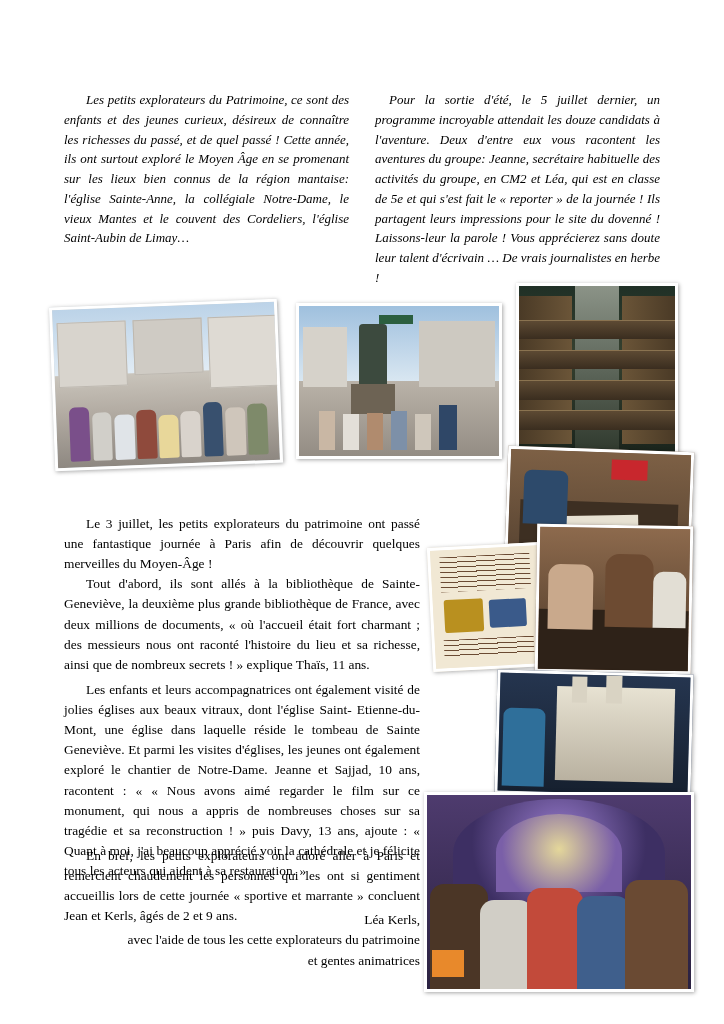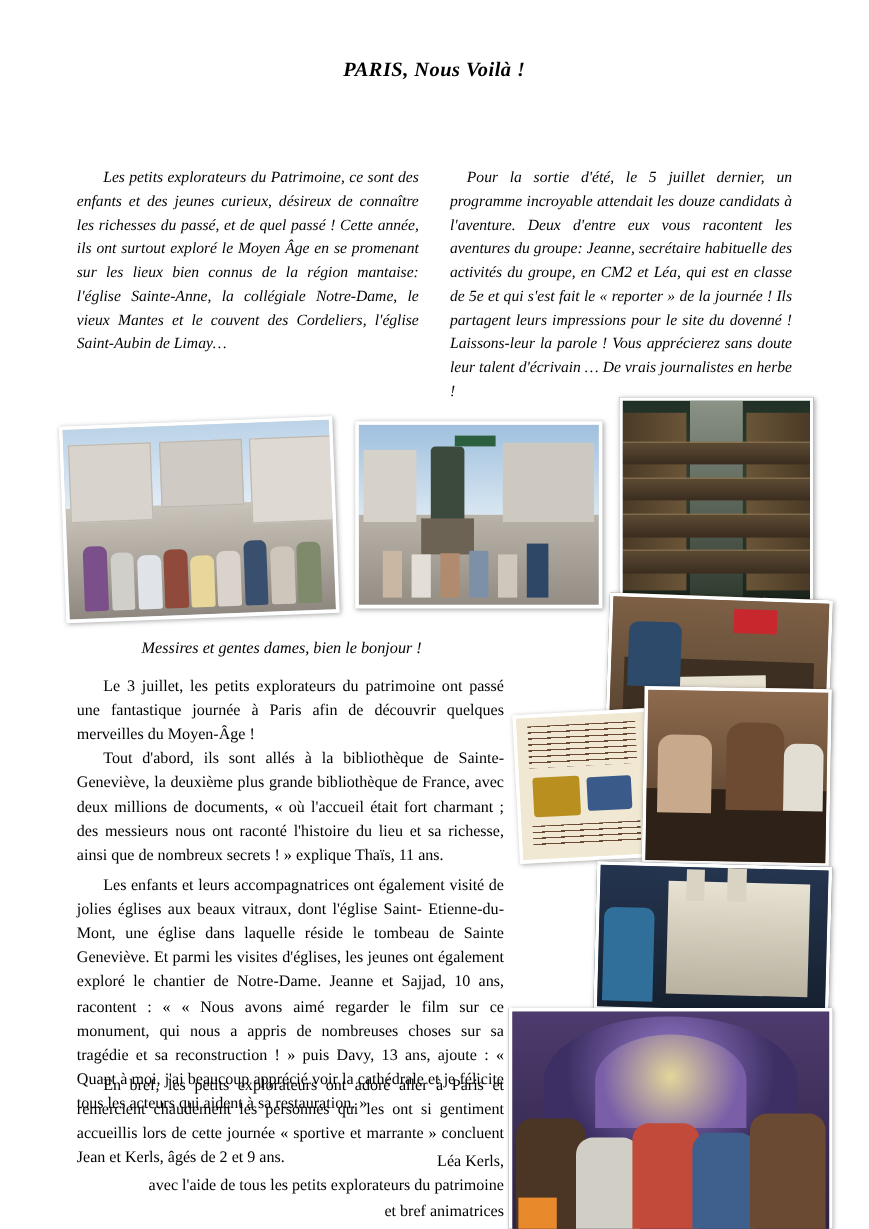--- a/index.html
+++ b/index.html
@@ -213,23 +213,20 @@
   .glass-panel {
     position: absolute;
     border-radius: 50% 50% 0 0;
   }
 </style>
 </head>
 <body>
 
 <div class="page">
 
-  <div class="title">
-    <span>PARIS, Nous Voilà !</span>
-  </div>
 
   <div class="intro">
     <div class="col left">
       <p>Les petits explorateurs du Patrimoine, ce sont des enfants et des jeunes curieux, désireux de connaître les richesses du passé, et de quel passé ! Cette année, ils ont surtout exploré le Moyen Âge en se promenant sur les lieux bien connus de la région mantaise: l'église Sainte-Anne, la collégiale Notre-Dame, le vieux Mantes et le couvent des Cordeliers, l'église Saint-Aubin de Limay…</p>
     </div>
     <div class="col right">
       <p>Pour la sortie d'été, le 5 juillet dernier, un programme incroyable attendait les douze candidats à l'aventure.  Deux d'entre eux vous racontent les aventures du groupe: Jeanne, secrétaire habituelle des activités du groupe, en CM2 et Léa, qui est en classe de 5e  et qui s'est fait le « reporter » de la journée ! Ils partagent leurs impressions pour le site du dovenné ! Laissons-leur la parole ! Vous apprécierez sans doute leur talent d'écrivain … De vrais journalistes en herbe !</p>
     </div>
   </div>
 
@@ -314,34 +311,33 @@
     <div class="glass-panel" style="left:10%;top:2%;width:80%;height:56%;background:radial-gradient(circle at 50% 40%, #9c7fd1, #3d2f63 70%);"></div>
     <div class="glass-panel" style="left:26%;top:10%;width:48%;height:40%;background:radial-gradient(circle at 50% 45%, #e4d79a, #7a5fa8 75%);"></div>
     <div style="position:absolute;left:1%;bottom:0;width:22%;height:54%;background:#4b3626;border-radius:14px 14px 0 0;"></div>
     <div style="position:absolute;left:20%;bottom:0;width:20%;height:46%;background:#d1cec6;border-radius:14px 14px 0 0;"></div>
     <div style="position:absolute;left:38%;bottom:0;width:21%;height:52%;background:#c24a3a;border-radius:14px 14px 0 0;"></div>
     <div style="position:absolute;left:57%;bottom:0;width:20%;height:48%;background:#3f5f8c;border-radius:14px 14px 0 0;"></div>
     <div style="position:absolute;left:75%;bottom:0;width:24%;height:56%;background:#6a4a33;border-radius:14px 14px 0 0;"></div>
     <div style="position:absolute;left:2%;bottom:6%;width:12%;height:14%;background:#e8892b;"></div>
   </div>
 
-  <div class="caption-greeting">Messires et gentes dames, bien le bonjour !</div>
 
   <div class="body-text">
     <p>Le 3 juillet, les petits explorateurs du patrimoine ont passé une fantastique journée à Paris afin de découvrir quelques merveilles du Moyen-Âge !</p>
     <p>Tout d'abord, ils sont allés à la bibliothèque de Sainte-Geneviève, la deuxième plus grande bibliothèque de France, avec deux millions de documents, « où l'accueil était fort charmant ; des messieurs nous ont raconté l'histoire du lieu et sa richesse, ainsi que de nombreux secrets ! » explique Thaïs, 11 ans.</p>
   </div>
 
   <div class="body-text lower">
     <p>Les enfants et leurs accompagnatrices ont également visité de jolies églises aux beaux vitraux, dont l'église Saint- Etienne-du-Mont, une église dans laquelle réside le tombeau de Sainte Geneviève. Et parmi les visites d'églises, les jeunes ont également exploré le chantier de Notre-Dame. Jeanne et Sajjad, 10 ans, racontent : « « Nous avons aimé regarder le film sur ce monument, qui nous a appris de nombreuses choses sur sa tragédie et sa reconstruction ! » puis Davy, 13 ans, ajoute : « Quant à moi, j'ai beaucoup apprécié voir la cathédrale et je félicite tous les acteurs qui aident à sa restauration. »</p>
   </div>
 
   <div class="body-text last">
     <p>En bref, les petits explorateurs ont adoré aller à Paris et remercient chaudement les personnes qui les ont si gentiment accueillis lors de cette journée « sportive et marrante » concluent Jean et Kerls, âgés de 2 et 9 ans.</p>
   </div>
 
   <div class="signature">
     <div>Léa Kerls,</div>
-    <div>avec l'aide de tous les petits explorateurs du patrimoine</div>
-    <div>et bref animatrices</div>
+    <div>avec l'aide de tous les cette explorateurs du patrimoine</div>
+    <div>et gentes animatrices</div>
   </div>
 
 </div>
 
 </body></html>

